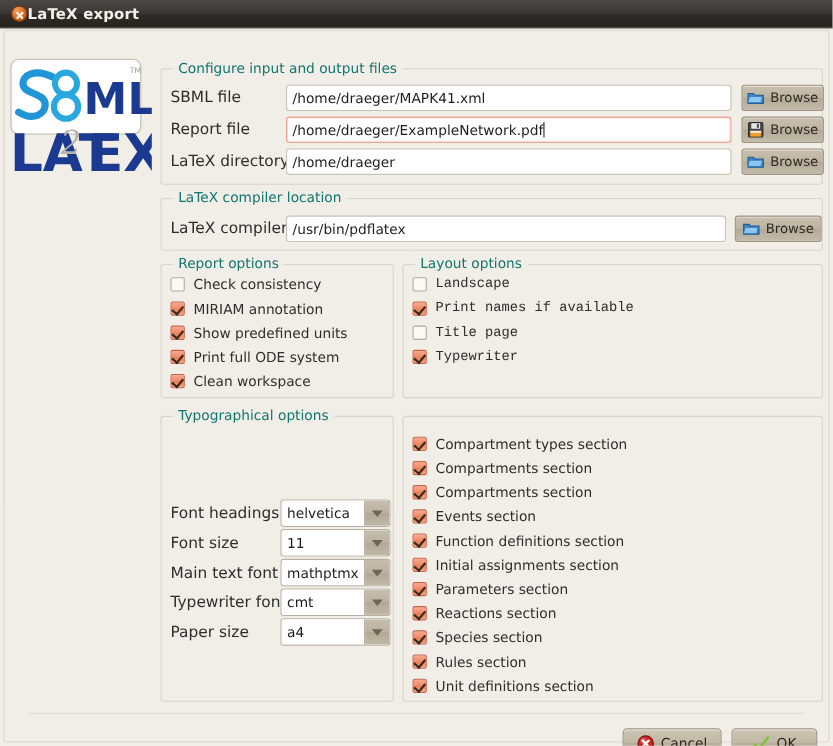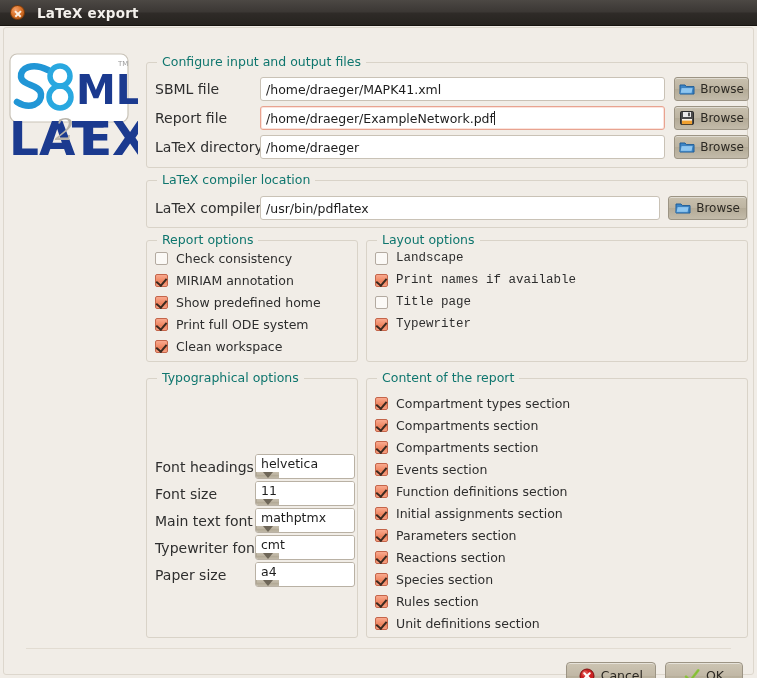--- a/index.html
+++ b/index.html
@@ -30,21 +30,21 @@
     border:1px solid #7b3a09;
     position:relative; flex:none; cursor:pointer;
   }
   #close-btn::before, #close-btn::after {
     content:""; position:absolute; left:3px; top:6.5px;
     width:8px; height:1.6px; background:#fdf2e6;
   }
   #close-btn::before { transform:rotate(45deg); }
   #close-btn::after  { transform:rotate(-45deg); }
   #title-text {
-    margin-left:12px; color:#f4f1ec; font-weight:bold; font-size:13.5px;
+    color:#f4f1ec; font-weight:bold; font-size:13.5px;
     letter-spacing:.2px;
   }
 
   
   #content { position:relative; width:757px; height:652px; background:#f1ede7; }
   
   #content::before{
     content:""; position:absolute; left:3px; top:1px; right:3px; bottom:3px;
     border:1px solid #ddd7cd; border-radius:3px; pointer-events:none;
   }
@@ -117,21 +117,21 @@
     content:""; position:absolute; left:2px; top:1px;
     width:5px; height:8px; border:solid #3b2a20;
     border-width:0 2px 2px 0; transform:rotate(40deg);
   }
   .cblabel { font-size:12.5px; color:#2e2e2e; white-space:nowrap; }
 
   
   .combo {
     width:100px; height:25px; display:flex; align-items:stretch;
     border:1px solid #b9b1a4; border-radius:3px; overflow:hidden;
-    background:#fff; cursor:pointer;flex-direction:column;
+    background:#fff; cursor:pointer;
   }
   .combo .val {
     flex:1; background:#ffffff; display:flex; align-items:center;
     padding-left:5px; font-size:12.5px; color:#1d1d1d; overflow:hidden;
     white-space:nowrap;
   }
   .combo .arrowbox {
     width:23px; flex:none;
     background:linear-gradient(to bottom,#c6bead 0%,#bbb2a0 50%,#b1a894 51%,#c1b9a8 100%);
     border-left:1px solid #b0a795;
@@ -274,21 +274,21 @@
         <div class="cbrow">
           <span class="cb"></span>
           <span class="cblabel">Check consistency</span>
         </div>
         <div class="cbrow">
           <span class="cb on"></span>
           <span class="cblabel">MIRIAM annotation</span>
         </div>
         <div class="cbrow">
           <span class="cb on"></span>
-          <span class="cblabel">Show predefined home</span>
+          <span class="cblabel">Show predefined units</span>
         </div>
         <div class="cbrow">
           <span class="cb on"></span>
           <span class="cblabel">Print full ODE system</span>
         </div>
         <div class="cbrow">
           <span class="cb on"></span>
           <span class="cblabel">Clean workspace</span>
         </div>
       </div>
@@ -370,21 +370,20 @@
                 <span class="tri"></span>
               </div>
           </div>
         </div>
 
       </div>
     </div>
 
     <div class="group" style="left:366px; top:344px; width:382px; height:268px;">
       <div class="gbox"></div>
-      <div class="gtitle">Content of the report</div>
       <div class="ginner" style="padding:14px 0 0 9px;">
         <div class="cbrow">
           <span class="cb on"></span>
           <span class="cblabel">Compartment types section</span>
         </div>
         <div class="cbrow">
           <span class="cb on"></span>
           <span class="cblabel">Compartments section</span>
         </div>
         <div class="cbrow">

